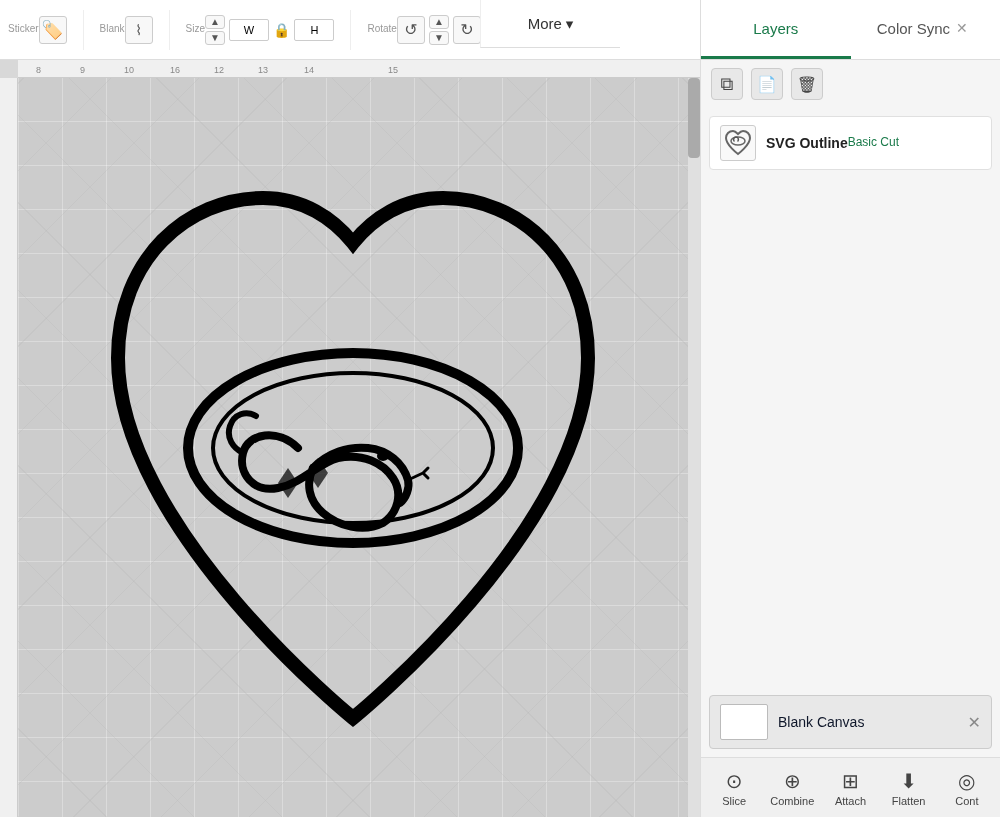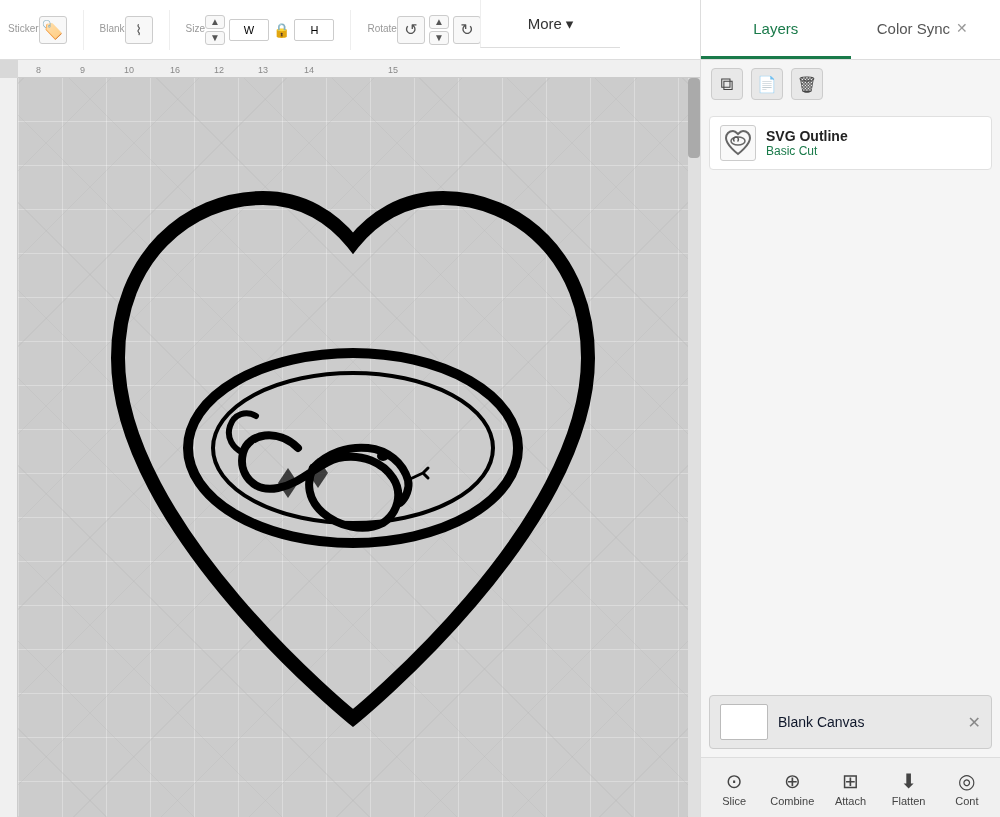--- a/index.html
+++ b/index.html
@@ -141,21 +141,22 @@
     .layer-icon {
       width: 36px; height: 36px;
       border: 1px solid #ccc;
       border-radius: 3px;
       display: flex; align-items: center; justify-content: center;
       font-size: 20px;
       background: #f9f9f9;
     }
     .layer-info {
       display: flex;
-      flex-direction: column;
+      flex-direction: row;
+      text-align: right;
     }
     .layer-name {
       font-size: 14px;
       font-weight: 600;
       color: #222;
     }
     .layer-type {
       font-size: 12px;
       color: #1a7a4a;
     }

